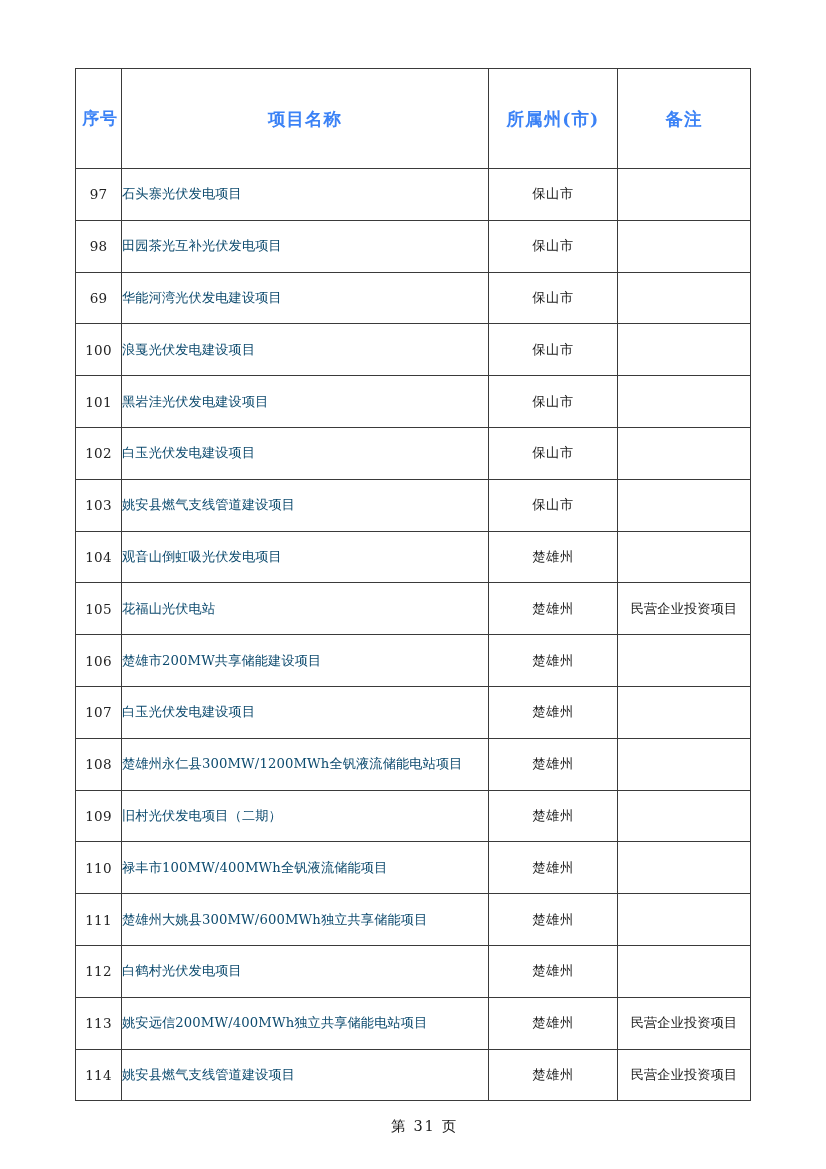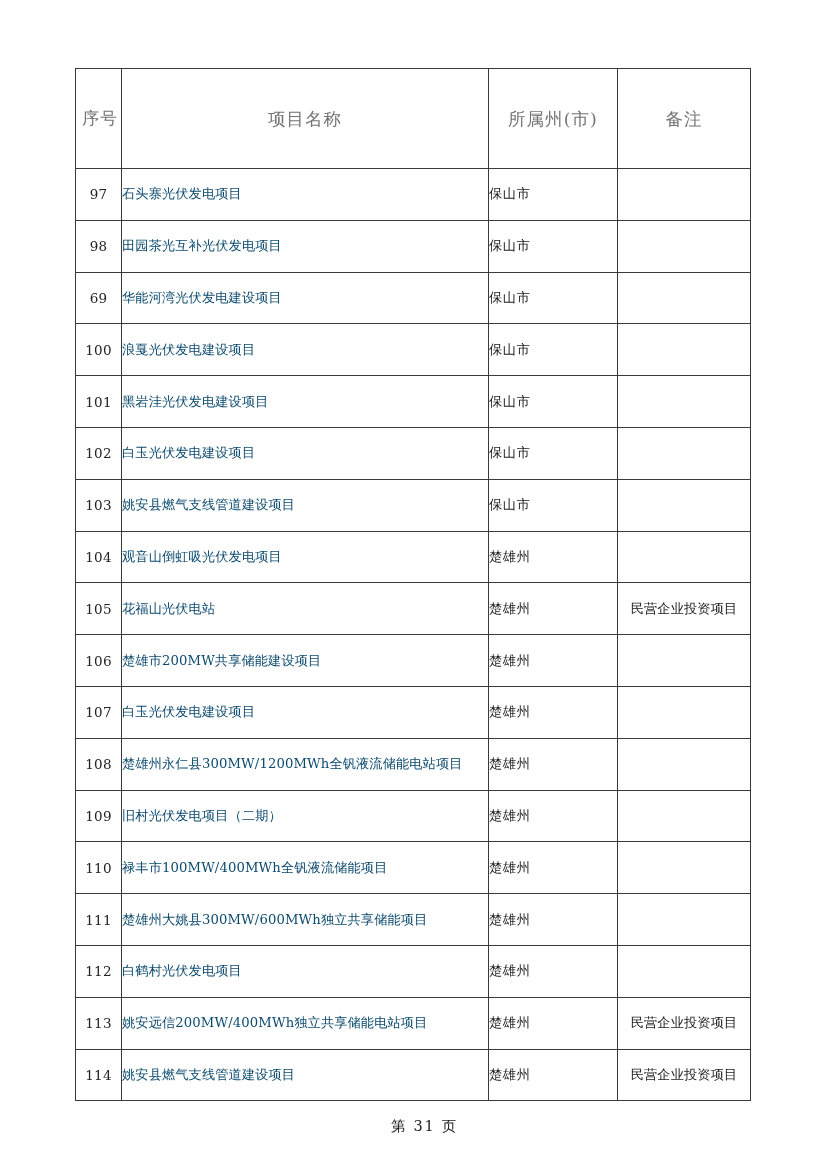--- a/index.html
+++ b/index.html
@@ -44,24 +44,24 @@
 
   
   col.c-no    { width: 46px; }
   col.c-name  { width: 367px; }
   col.c-area  { width: 129px; }
   col.c-note  { width: 133px; }
 
   .head-row th {
     height: 100px;
     text-align: center;
-    font-weight: normal;
+    font-weight: bold;
     font-size: 17.5px;
     letter-spacing: 0.06em;
-    color: #737373;
+    color: #3b82f6;
   }
   .head-row th.h-no {
     font-size: 17px;
     letter-spacing: 0.04em;
     padding-left: 3px;
   }
 
   .body-row td {
     height: 51.8px;
   }
@@ -79,21 +79,21 @@
     text-align: left;
     padding-left: 7px;
     font-size: 13.2px;
     letter-spacing: 0.01em;
     color: #0c4a6e;
     white-space: nowrap;
     overflow: hidden;
   }
 
   .cell-area {
-    text-align: left;
+    text-align: center;
     font-size: 13.2px;
     letter-spacing: 0.05em;
     color: #1a1a1a;
   }
 
   .cell-note {
     text-align: center;
     font-size: 13.2px;
     letter-spacing: 0.01em;
     color: #1a1a1a;

